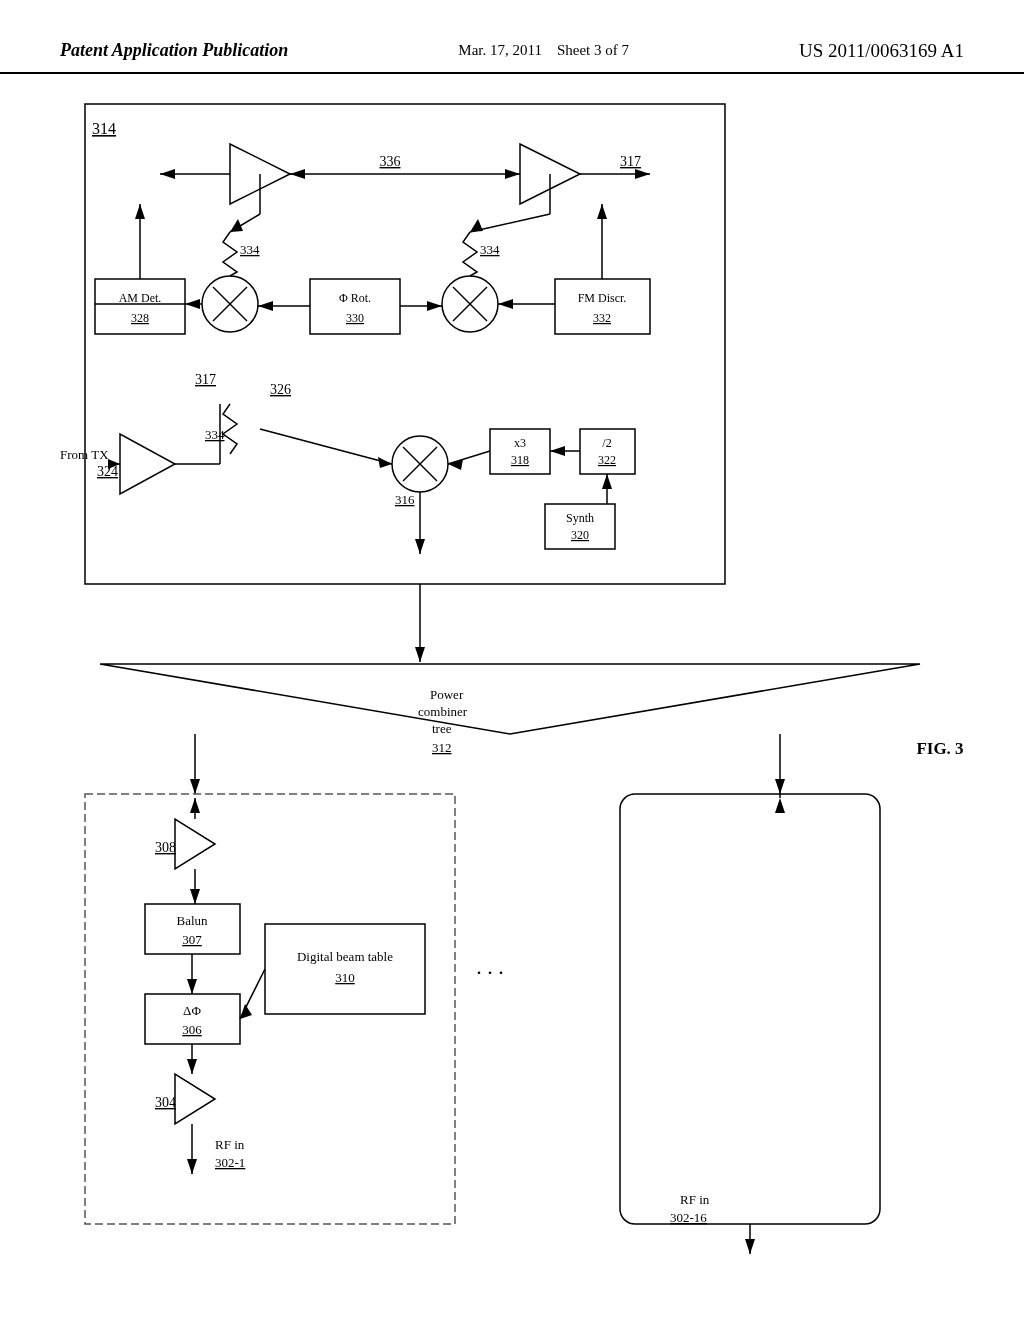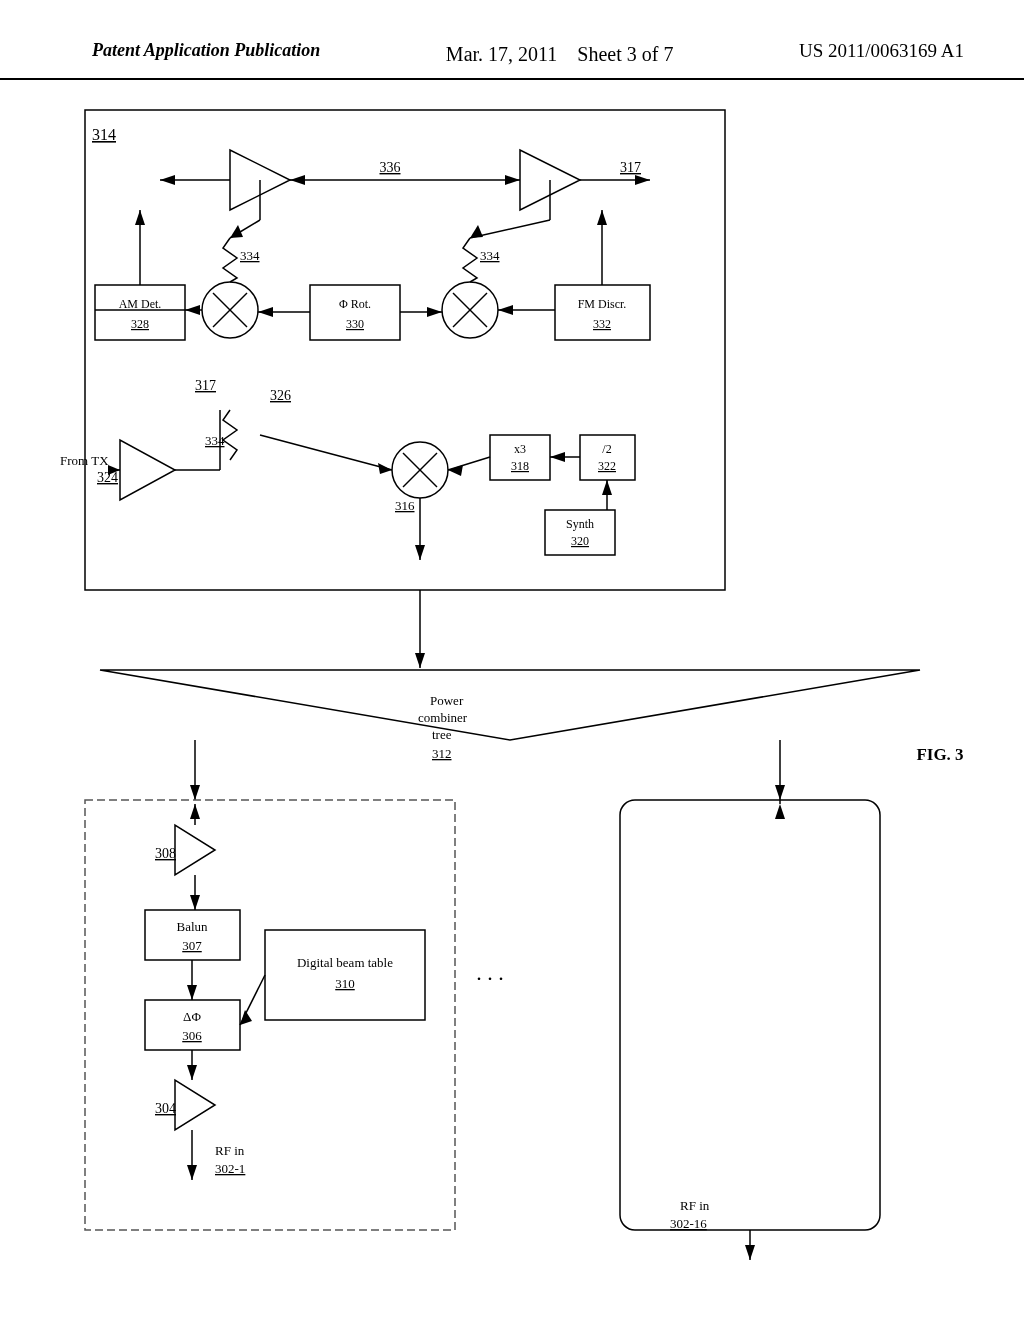--- a/index.html
+++ b/index.html
@@ -17,24 +17,23 @@
       display: flex;
       justify-content: space-between;
       align-items: flex-start;
       padding: 40px 60px 10px 60px;
       border-bottom: 2px solid #000;
     }
     .header-left {
       font-size: 18px;
       font-weight: bold;
       font-style: italic;
-      margin-left: 32px;
     }
     .header-center {
-      font-size: 20px;
+      font-size: 15px;
       text-align: center;
       line-height: 1.4;
     }
     .header-right {
       font-size: 19px;
       text-align: right;
     }
 
     
     .diagram-area {

